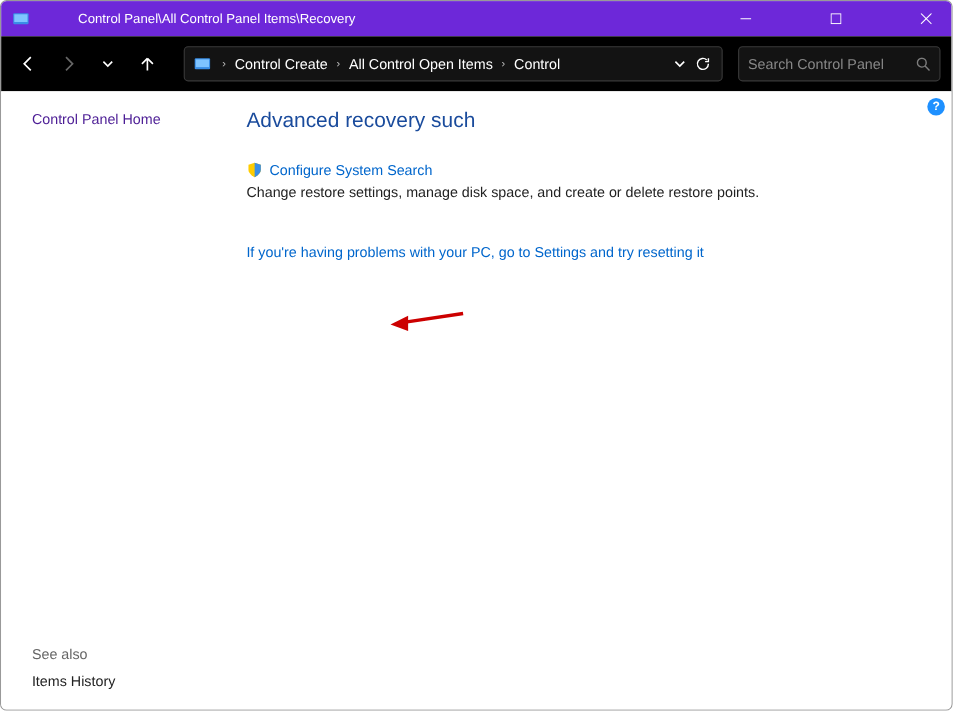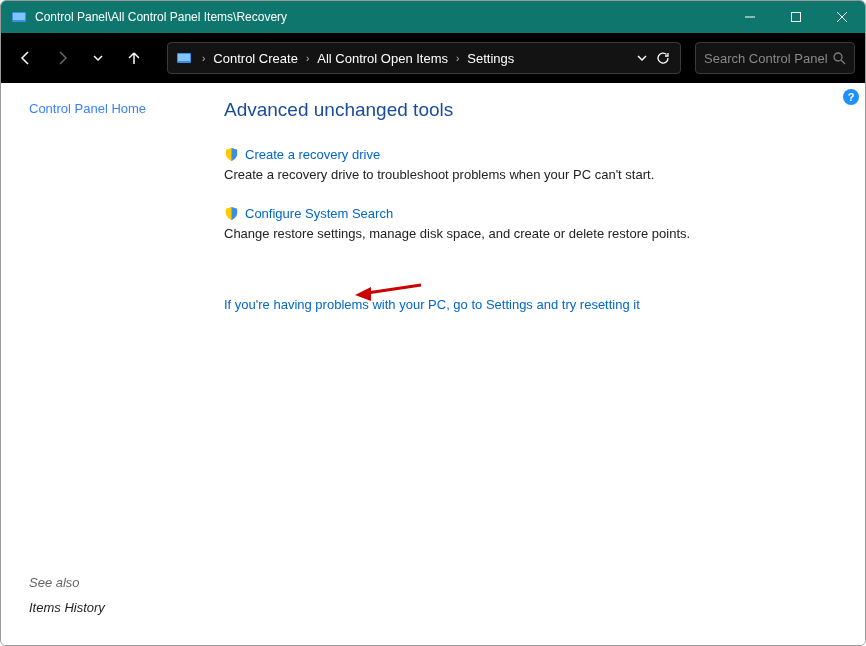--- a/index.html
+++ b/index.html
@@ -1,49 +1,49 @@
 <!DOCTYPE html>
 <html><head>
 <meta charset="utf-8">
 <style>
 * { margin: 0; padding: 0; box-sizing: border-box; font-family: "Segoe UI", Tahoma, sans-serif; }
 body { width: 866px; height: 646px; background: #fff; border: 1px solid #999; border-radius: 6px; overflow: hidden; display: flex; flex-direction: column; }
 
-.titlebar { background: #0f766e; height: 32px; display: flex; align-items: center; color: #fff; font-size: 12px; }
+.titlebar { background: #6d28d9; height: 32px; display: flex; align-items: center; color: #fff; font-size: 12px; gap: 36px; }
 .titlebar .app-icon { width: 16px; height: 16px; margin: 0 8px 0 10px; }
 .titlebar .title { flex: 1; }
 .titlebar .winbtn { width: 46px; height: 32px; display: flex; align-items: center; justify-content: center; color: #fff; }
 
 .navbar { background: #000; height: 50px; display: flex; align-items: center; padding: 0 10px; gap: 6px; }
 .navbtn { width: 30px; height: 30px; display: flex; align-items: center; justify-content: center; color: #fff; border-radius: 4px; }
 .navbtn.disabled { opacity: 0.4; }
 .addressbar { flex: 1; height: 32px; background: #131313; border: 1px solid #3a3a3a; border-radius: 4px; display: flex; align-items: center; padding: 0 4px 0 8px; color: #fff; font-size: 13px; margin-left: 12px; }
 .addressbar .crumb { padding: 0 4px; white-space: nowrap; }
 .addressbar .chev { opacity: 0.7; padding: 0 4px; font-size: 10px; }
 .addressbar .spacer { flex: 1; }
 .addressbar .icon-mini { width:16px; height:16px; margin-right:6px; }
 .addr-right { display:flex; align-items:center; gap:8px; padding-right:6px; }
-.searchbox { width: 160px; height: 32px; background: #131313; border: 1px solid #3a3a3a; border-radius: 4px; display: flex; align-items: center; padding: 12px 8px; color: #888; font-size: 13px; margin-left: 8px; }
+.searchbox { width: 184px; height: 32px; background: #131313; border: 1px solid #3a3a3a; border-radius: 4px; display: flex; align-items: center; padding: 12px 8px; color: #888; font-size: 13px; margin-left: 8px; }
 .searchbox .ph { flex:1; }
 .searchbox .mag { opacity:0.7; }
 
 .content { flex: 1; display: flex; background: #fff; position: relative; }
 .sidebar { width: 205px; padding: 18px 0 0 28px; font-size: 13px; display:flex; flex-direction:column; }
-.sidebar .home-link { color: #3b82f6; }
-.sidebar .see-also { margin-top:auto; padding-bottom: 30px; font-style: italic; }
+.sidebar .home-link { color: #4c1d95; }
+.sidebar .see-also { margin-top:auto; padding-bottom: 18px; }
 .sidebar .see-also .label { color:#666; margin-bottom:10px; }
 .sidebar .see-also .link { color:#222; }
 
 .main { flex: 1; padding: 16px 30px 0 18px; font-size: 13px; color: #222; }
 .main h1 { color: #1a4b9c; font-weight: 400; font-size: 19px; margin-bottom: 26px; }
 .tool { margin-bottom: 22px; }
 .tool .link-row { display:flex; align-items:center; gap:6px; margin-bottom:4px; }
 .tool .link { color: #0066cc; }
 .tool .desc { color: #222; line-height:1.4; }
-.bottom-link { color:#0066cc; margin-top: 32px; display:inline-block; }
+.bottom-link { color:#0066cc; margin-top: 16px; display:inline-block; }
 
 .help-badge { position:absolute; top:6px; right:6px; width:16px; height:16px; border-radius:50%; background:#1e90ff; color:#fff; font-size:11px; font-weight:bold; display:flex; align-items:center; justify-content:center; }
 
 .shield { width:15px; height:15px; display:inline-block; }
 
 .arrow-annotation { position:absolute; left:352px; top:196px; pointer-events:none; }
 </style>
 </head>
 <body>
 
@@ -96,21 +96,21 @@
   <div class="addressbar">
     <svg class="icon-mini" viewBox="0 0 16 16">
         <rect x="1" y="3" width="14" height="10" rx="1" fill="#3a8ee6"></rect>
         <rect x="2" y="4" width="12" height="7" fill="#7fc4ff"></rect>
       </svg>
     <span class="chev">›</span>
     <span class="crumb">Control Create</span>
     <span class="chev">›</span>
     <span class="crumb">All Control Open Items</span>
     <span class="chev">›</span>
-    <span class="crumb">Settings</span>
+    <span class="crumb">Control</span>
     <span class="spacer"></span>
     <div class="addr-right">
       <svg width="12" height="12" viewBox="0 0 12 12">
           <path d="M2 4 L6 8 L10 4" fill="none" stroke="#fff" stroke-width="1.5"></path>
         </svg>
       <svg width="14" height="14" viewBox="0 0 14 14">
           <path d="M12 7a5 5 0 1 1-1.5-3.5M12 2v3h-3" fill="none" stroke="#fff" stroke-width="1.3"></path>
         </svg>
     </div>
   </div>
@@ -129,32 +129,22 @@
 
   <div class="sidebar">
     <a class="home-link">Control Panel Home</a>
     <div class="see-also">
       <div class="label">See also</div>
       <a class="link">Items History</a>
     </div>
   </div>
 
   <div class="main">
-    <h1>Advanced unchanged tools</h1>
+    <h1>Advanced recovery such</h1>
 
-    <div class="tool">
-      <div class="link-row">
-        <svg class="shield" viewBox="0 0 16 16">
-            <path d="M8 1 L14 3 V8 C14 12 8 15 8 15 C8 15 2 12 2 8 V3 Z" fill="#ffcc00"></path>
-            <path d="M8 1 L14 3 V8 C14 12 8 15 8 15 V1 Z" fill="#3a8ee6"></path>
-          </svg>
-        <a class="link">Create a recovery drive</a>
-      </div>
-      <div class="desc">Create a recovery drive to troubleshoot problems when your PC can't start.</div>
-    </div>
 
 
     <div class="tool">
       <div class="link-row">
         <svg class="shield" viewBox="0 0 16 16">
             <path d="M8 1 L14 3 V8 C14 12 8 15 8 15 C8 15 2 12 2 8 V3 Z" fill="#ffcc00"></path>
             <path d="M8 1 L14 3 V8 C14 12 8 15 8 15 V1 Z" fill="#3a8ee6"></path>
           </svg>
         <a class="link">Configure System Search</a>
       </div>

